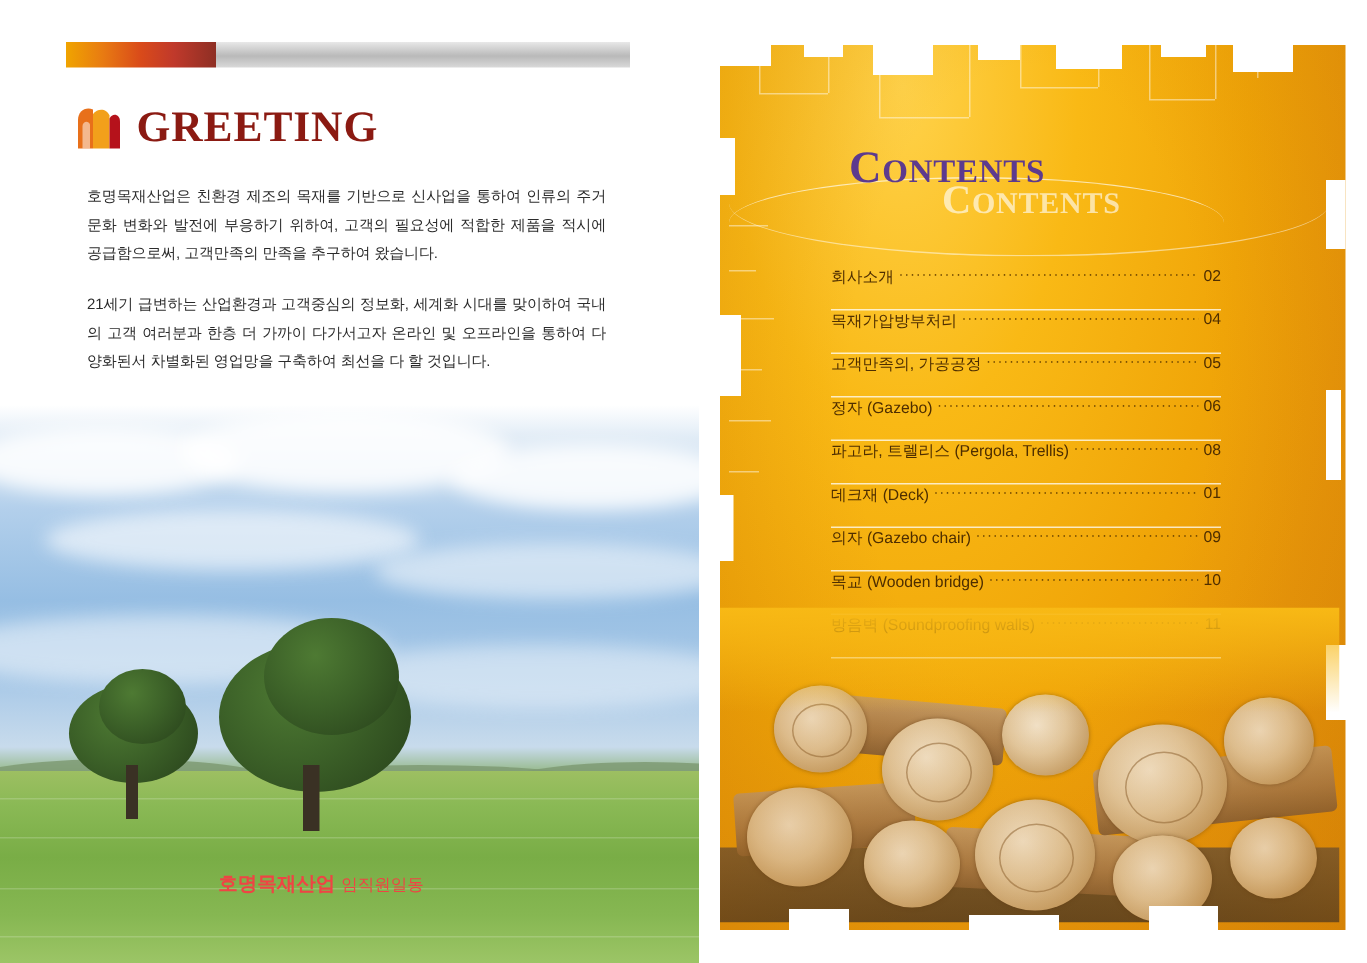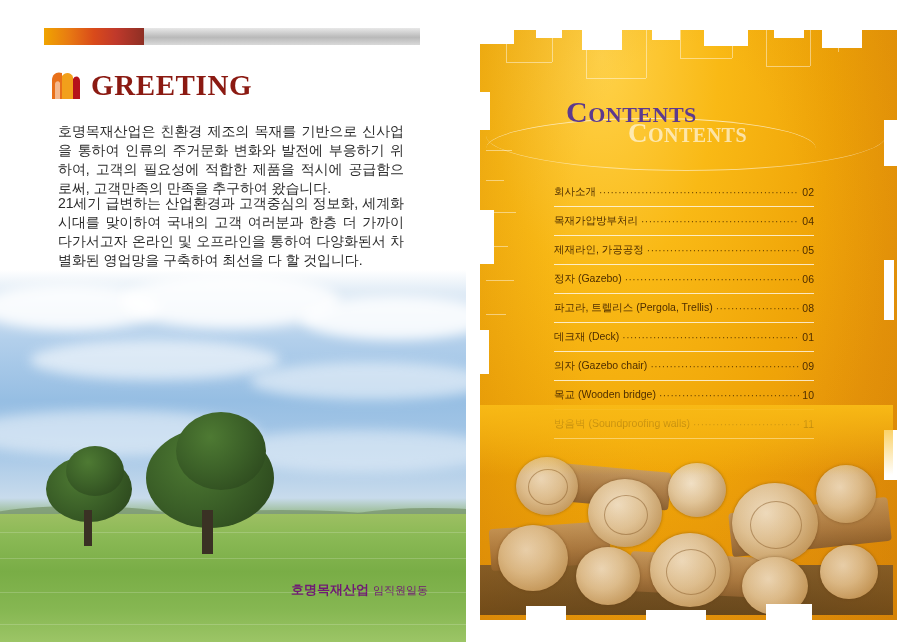--- a/index.html
+++ b/index.html
@@ -124,32 +124,32 @@
     font-weight: bold;
     letter-spacing: .6px;
     color: #8b1a12;
   }
 
   
   .para {
     position: absolute;
     left: 58px;
     width: 346px;
-    font-size: 14px;
+    font-size: 10px;
     line-height: 19px;
     color: #2b2b2b;
     letter-spacing: -0.1px;
     text-align: justify;
   }
   .signature {
     position: absolute;
     left: 0; top: 580px;
     width: 428px;
-    text-align: right;
-    color: #701a75;
+    text-align: center;
+    color: #ef4444;
   }
   .signature .sig-company {
     font-size: 13px;
     font-weight: bold;
   }
   .signature .sig-person {
     font-size: 11px;
     margin-left: 4px;
   }
 
@@ -242,21 +242,21 @@
   }
 
   
   .toc {
     position: absolute;
     left: 88px; top: 178px;
     width: 260px;
   }
   .toc-row {
     display: flex;
-    align-items: center;
+    align-items: flex-start;
     height: 28px;
     font-size: 10.5px;
     color: #4e2e00;
     white-space: nowrap;
   }
   .toc-label { flex: 0 0 auto; }
   .toc-dots {
     flex: 1 1 auto;
     overflow: hidden;
     margin: 0 3px;
@@ -440,21 +440,21 @@
     <div class="toc-sep"></div>
 
     <div class="toc-row">
       <span class="toc-label">목재가압방부처리</span>
       <span class="toc-dots">······································································································</span>
       <span class="toc-page">04</span>
     </div>
     <div class="toc-sep"></div>
 
     <div class="toc-row">
-      <span class="toc-label">제재라인, 가공공정</span>
+      <span class="toc-label">고객만족의, 가공공정</span>
       <span class="toc-dots">······································································································</span>
       <span class="toc-page">05</span>
     </div>
     <div class="toc-sep"></div>
 
     <div class="toc-row">
       <span class="toc-label">정자 (Gazebo)</span>
       <span class="toc-dots">······································································································</span>
       <span class="toc-page">06</span>
     </div>

